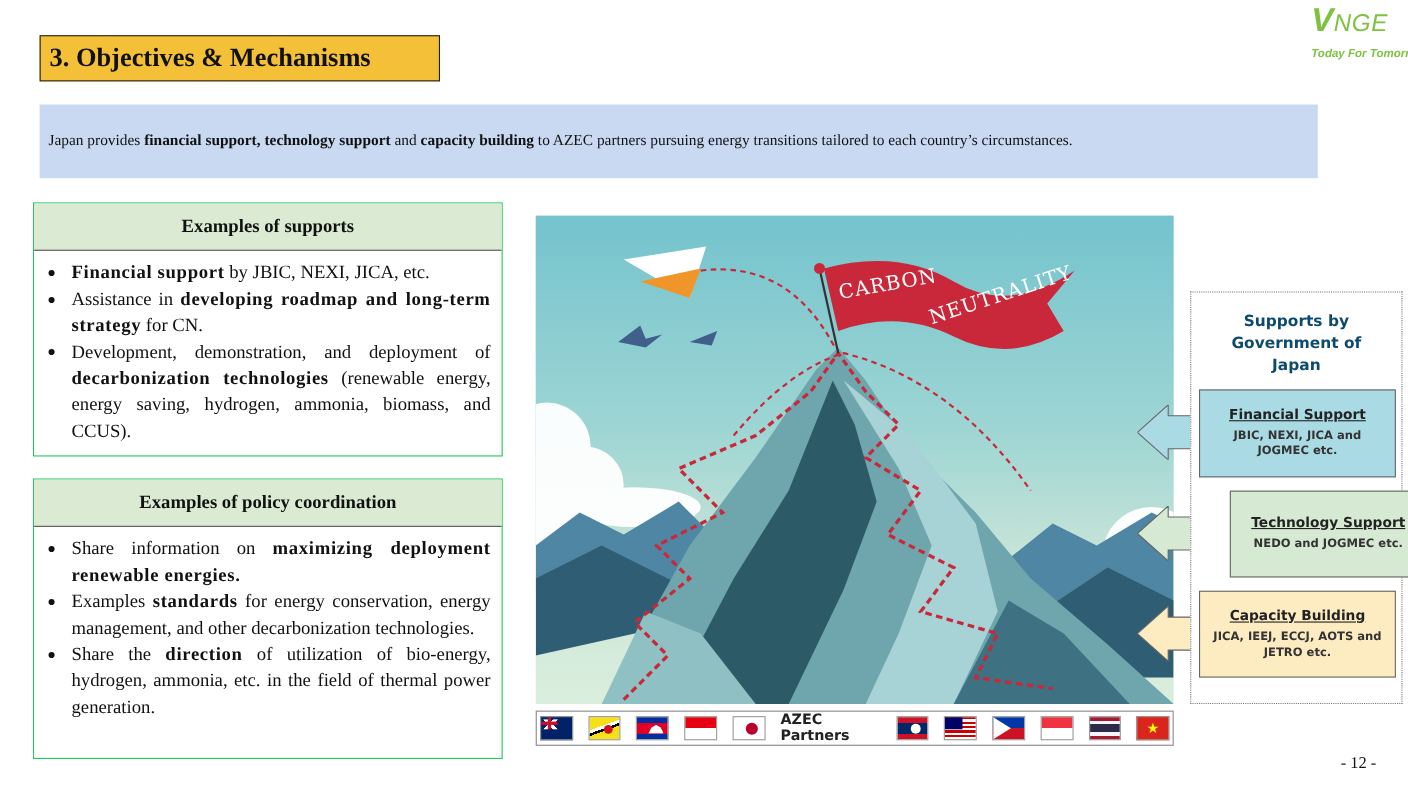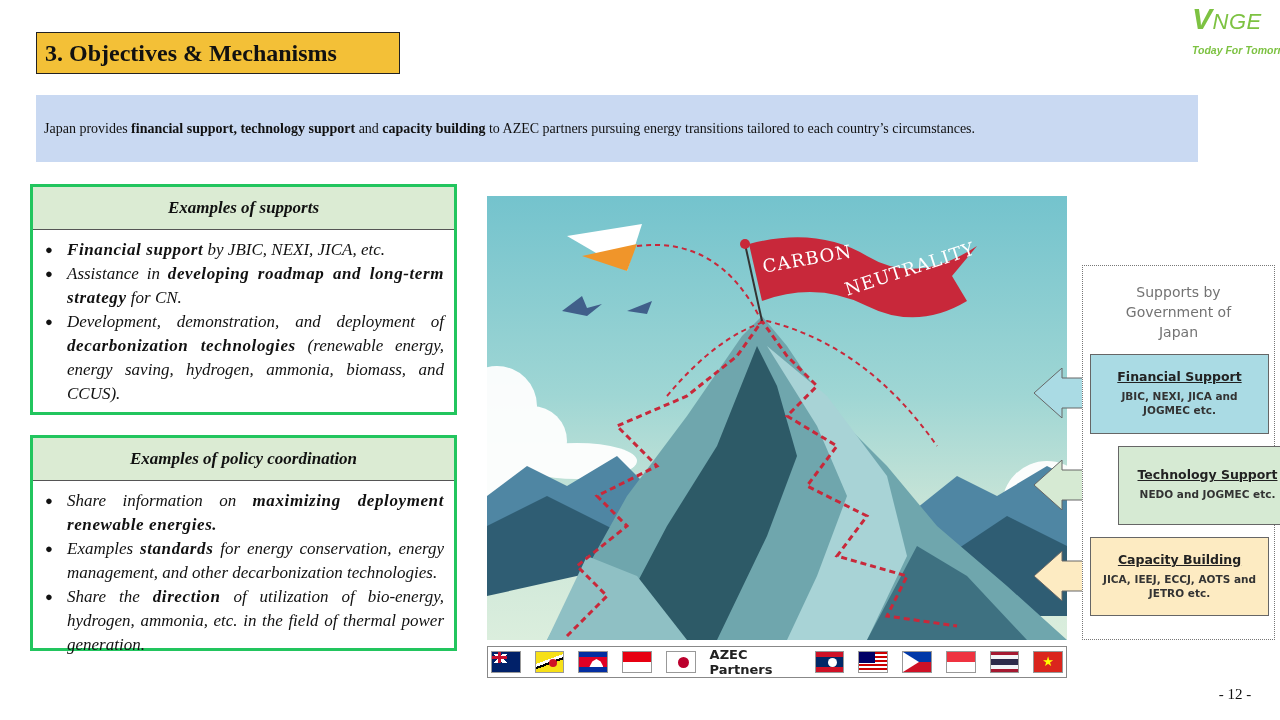--- a/index.html
+++ b/index.html
@@ -14,34 +14,34 @@
 
   
   .title { left:36px; top:32px; width:364px; height:42px; background:#f3c037; border:1.5px solid #222; box-sizing:border-box; font-size:24px; font-weight:bold; line-height:40px; padding-left:8px; }
 
   
   .intro-bg { left:36px; top:95px; width:1162px; height:67px; background:#c9d9f2; }
   .intro-text { left:44px; top:116px; width:1145px; font-size:14px; line-height:26px; text-align:justify; text-align-last:left; }
   .intro-text b { font-weight:bold; }
 
   
-  .box { left:30px; width:427px; border:3px solid #22c55e; box-sizing:border-box; background:#fff;font-style:italic; }
+  .box { left:30px; width:427px; border:1px solid #22c55e; box-sizing:border-box; background:#fff; }
   .box-head { background:#dbebd3; border-bottom:1px solid #555; text-align:center; font-weight:bold; font-size:17px; height:42px; line-height:42px; }
   .box-body { padding:8px 10px 6px 10px; font-size:17px; line-height:24px; }
   .bullet { display:flex; text-align:justify; }
   .bullet .dot { flex:0 0 22px; font-size:13px; line-height:24px; padding-left:2px; }
   .bullet .txt { flex:1; }
   .bullet b { letter-spacing:0.6px; }
 
   
   .illus { left:487px; top:196px; width:580px; height:444px; overflow:hidden; background:linear-gradient(#74c3cd 0%, #9fd6d4 45%, #c8e4d7 70%, #dbeedd 100%); }
 
   
   .panel { left:1082px; top:265px; width:193px; height:375px; border:1px dotted #777; box-sizing:border-box; background:#fff; }
-  .panel-title { position:absolute; left:0; top:16px; width:100%; text-align:center; font-family:"DejaVu Sans", sans-serif; font-weight:normal; font-size:14px; line-height:20px; color:#737373; }
+  .panel-title { position:absolute; left:0; top:16px; width:100%; text-align:center; font-family:"DejaVu Sans", sans-serif; font-weight:bold; font-size:14px; line-height:20px; color:#0c4a6e; }
   .card { position:absolute; left:7px; width:179px; border:1px solid #666; box-sizing:border-box; text-align:center; font-family:"DejaVu Sans", sans-serif; }
   .card-title { font-weight:bold; font-size:12.5px; text-decoration:underline; color:#222; margin-top:14px; }
   .card-sub { font-size:10.5px; color:#333; line-height:14px; margin-top:5px; padding:0 4px;font-weight:bold; }
 
   
   .flags { left:487px; top:646px; width:580px; height:32px; border:1px solid #888; box-sizing:border-box; background:#fff; display:flex; align-items:center; padding:0 3px; gap:14px; }
   .flag { width:34px; height:22px; border:1px solid #999; box-sizing:border-box; position:relative; overflow:hidden; }
   .flags-label { font-family:"DejaVu Sans", sans-serif; font-weight:bold; font-size:13px; color:#222; margin:0 auto; }
 
   .page-num { left:1215px; top:686px; width:40px; font-size:15px; text-align:center; }
@@ -72,21 +72,21 @@
         <span class="dot">●</span>
         <span class="txt"><span>Assistance in </span><b>developing roadmap and long-term strategy</b><span> for CN.</span></span>
       </div>
     <div class="bullet">
         <span class="dot">●</span>
         <span class="txt"><span>Development, demonstration, and deployment of </span><b>decarbonization technologies</b><span> (renewable energy, energy saving, hydrogen, ammonia, biomass, and CCUS).</span></span>
       </div>
   </div>
 </div>
 
-<div class="abs box" style="top:435px; height:216px;">
+<div class="abs box" style="top:435px; height:255px;">
   <div class="box-head">Examples of policy coordination</div>
   <div class="box-body">
     <div class="bullet">
         <span class="dot">●</span>
         <span class="txt"><span>Share information on </span><b>maximizing deployment renewable energies.</b></span>
       </div>
     <div class="bullet">
         <span class="dot">●</span>
         <span class="txt"><span>Examples </span><b>standards</b><span> for energy conservation, energy management, and other decarbonization technologies.</span></span>
       </div>

